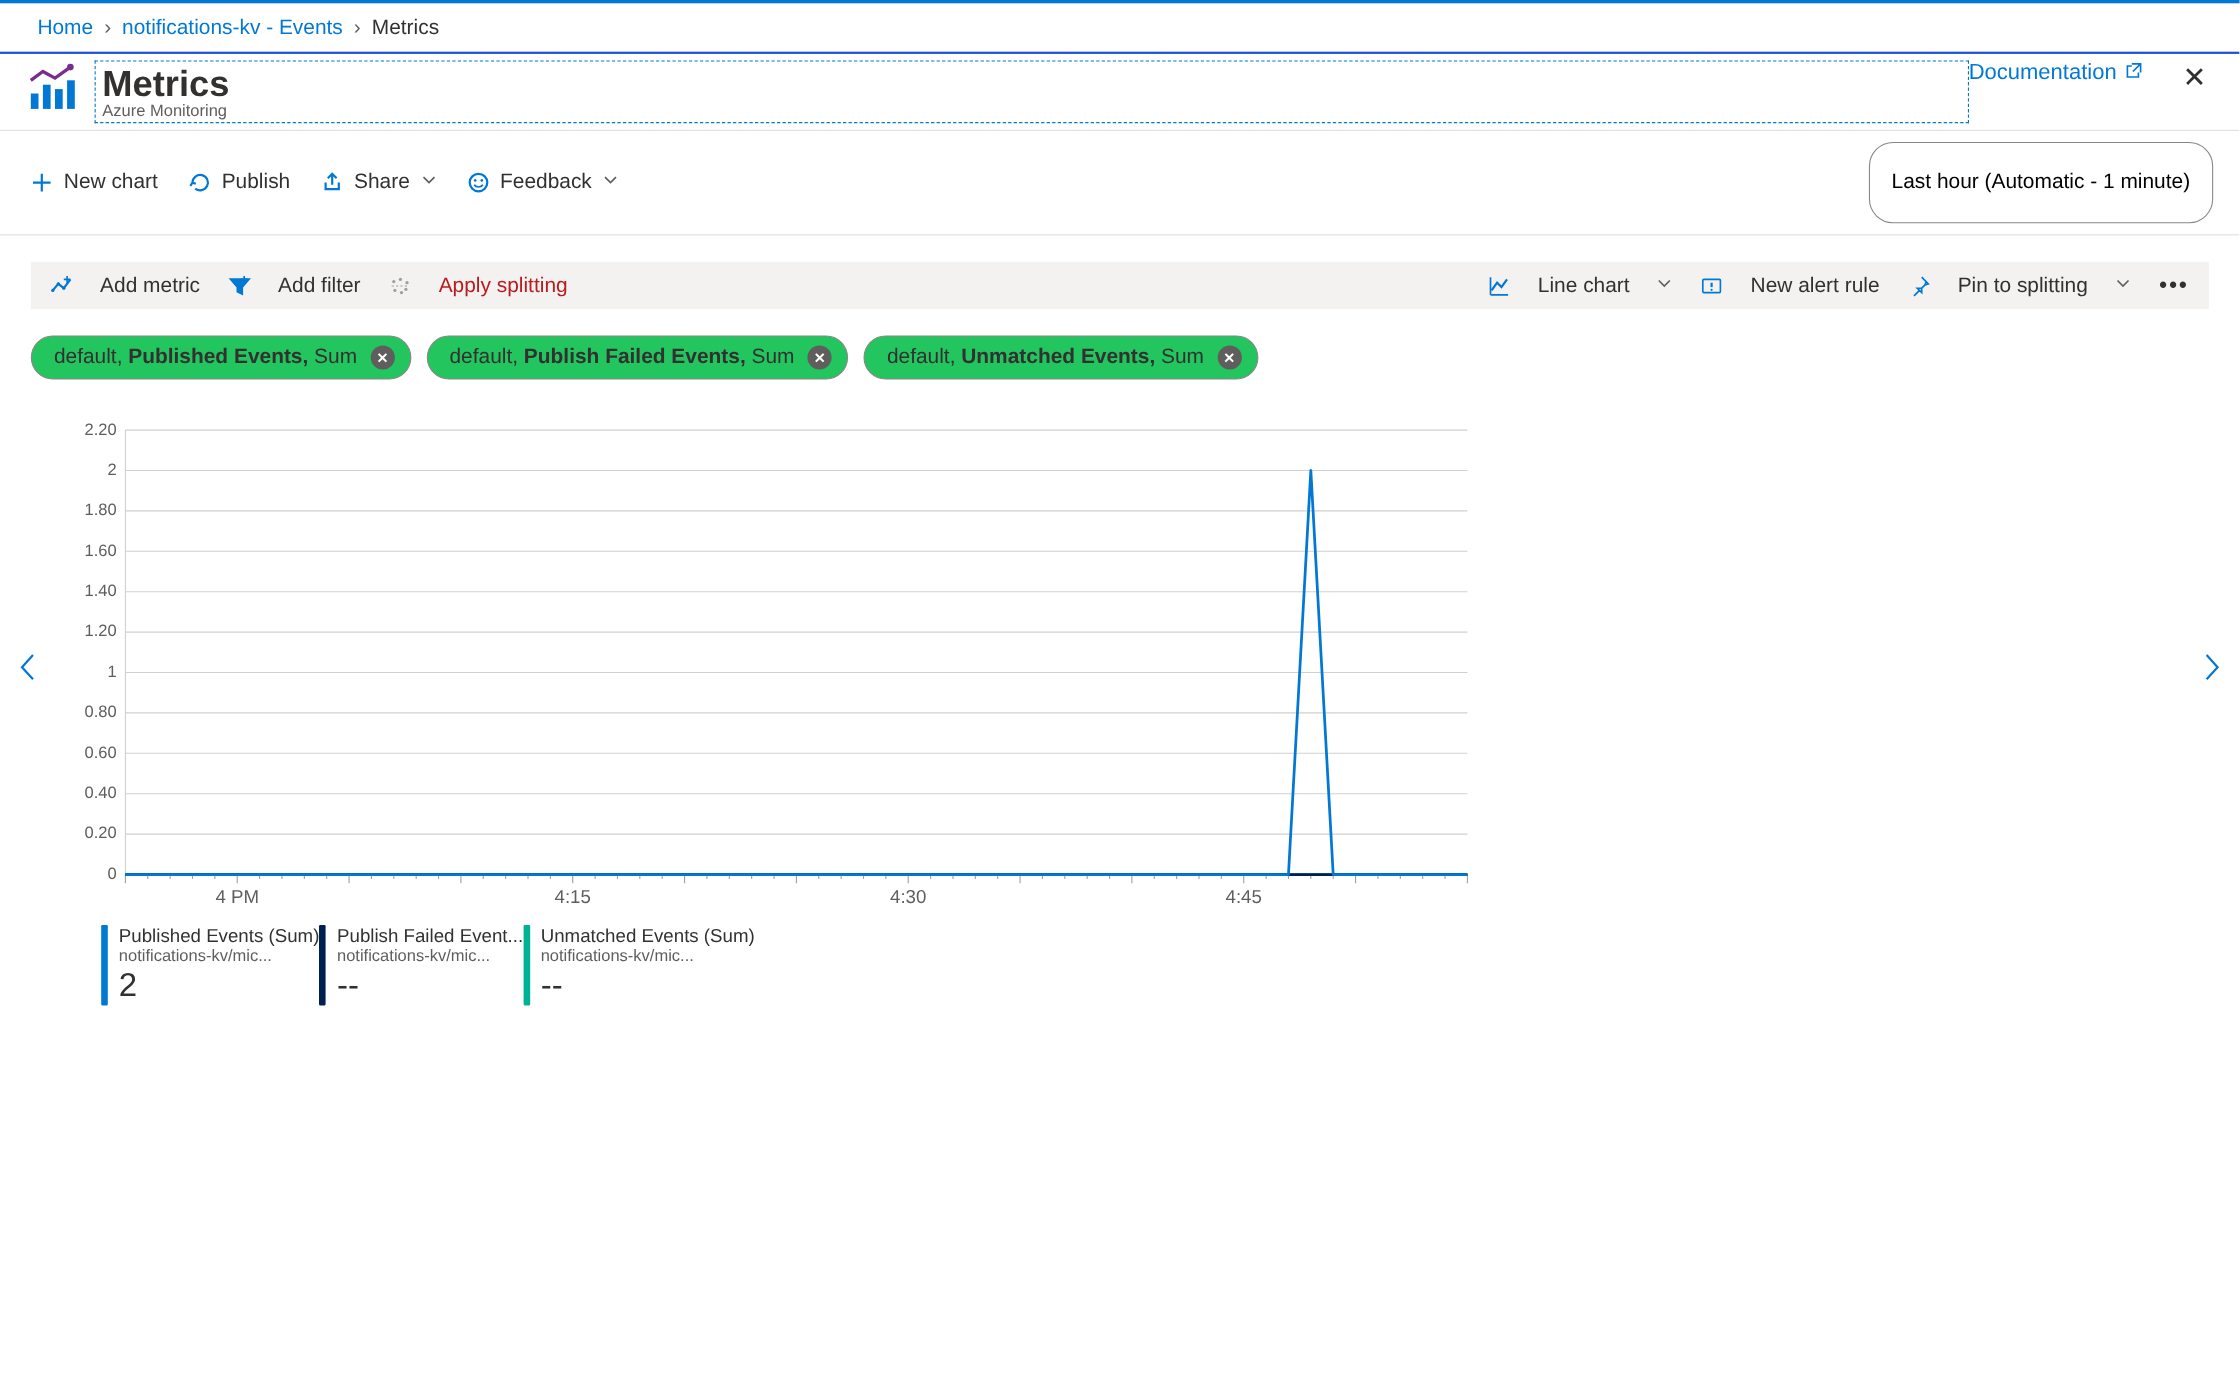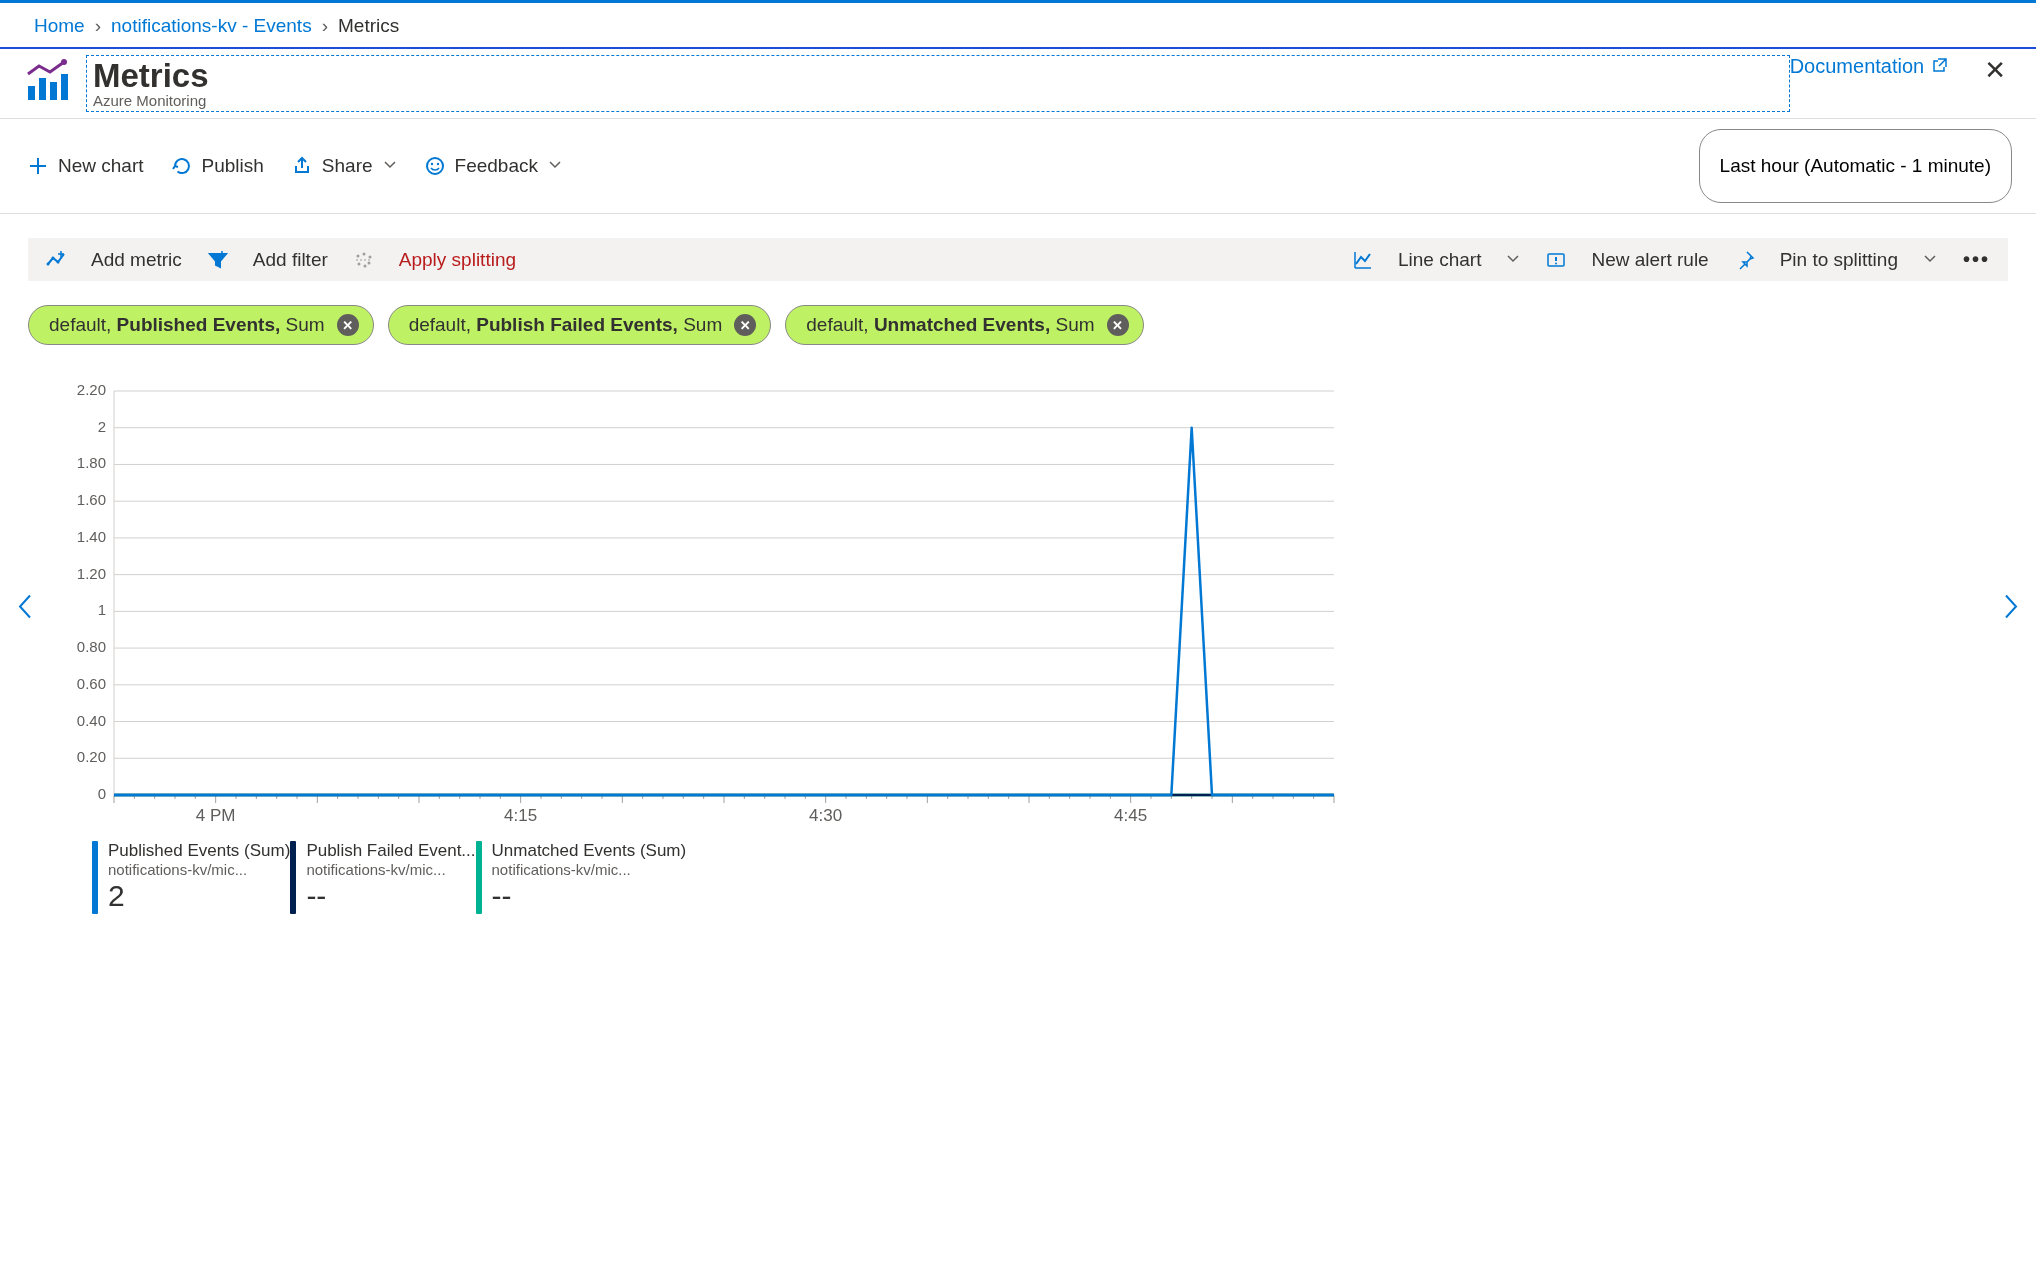--- a/index.html
+++ b/index.html
@@ -34,21 +34,21 @@
   .chart-toolbar { background: #f3f2f1; display: flex; align-items: center; padding: 10px 18px; gap: 26px; margin: 0 4px; }
   .ct-btn { display: flex; align-items: center; gap: 25px; font-size: 19px; background: none; border: none; cursor: pointer; color: #323130; }
   .ct-btn.disabled { color: #b91c1c; cursor: default; }
   .ct-btn .ic { color: #0078d4; display: inline-flex; }
   .ct-btn.disabled .ic { color: #a19f9d; }
   .ct-btn .chev { color: #605e5c; }
   .more-dots { font-size: 20px; letter-spacing: 2px; font-weight: bold; cursor: pointer; color: #323130; }
 
   
   .pills { display: flex; gap: 14px; margin: 24px 4px 0 4px; flex-wrap: wrap; }
-  .pill { border: 1px solid #8a8886; border-radius: 22px; padding: 8px 14px 8px 20px; font-size: 19px; display: flex; align-items: flex-end; gap: 12px; background: #bef264; }
+  .pill { border: 1px solid #8a8886; border-radius: 22px; padding: 8px 14px 8px 20px; font-size: 19px; display: flex; align-items: flex-end; gap: 12px; background: #22c55e; }
   .pill .close { width: 22px; height: 22px; border-radius: 50%; background: #605e5c; color: #fff; display: inline-flex; align-items: center; justify-content: center; font-size: 13px; cursor: pointer; font-weight: bold; }
 
   
   .chart-wrap { position: relative; margin-top: 40px; }
   .nav-arrow { position: absolute; top: 50%; transform: translateY(-50%); font-size: 28px; color: #0078d4; cursor: pointer; background: none; border: none; padding: 10px; }
   .nav-arrow.left { left: -18px; }
   .nav-arrow.right { right: -18px; }
   .chart-svg { display: block; margin: 0 40px; }
 
   

